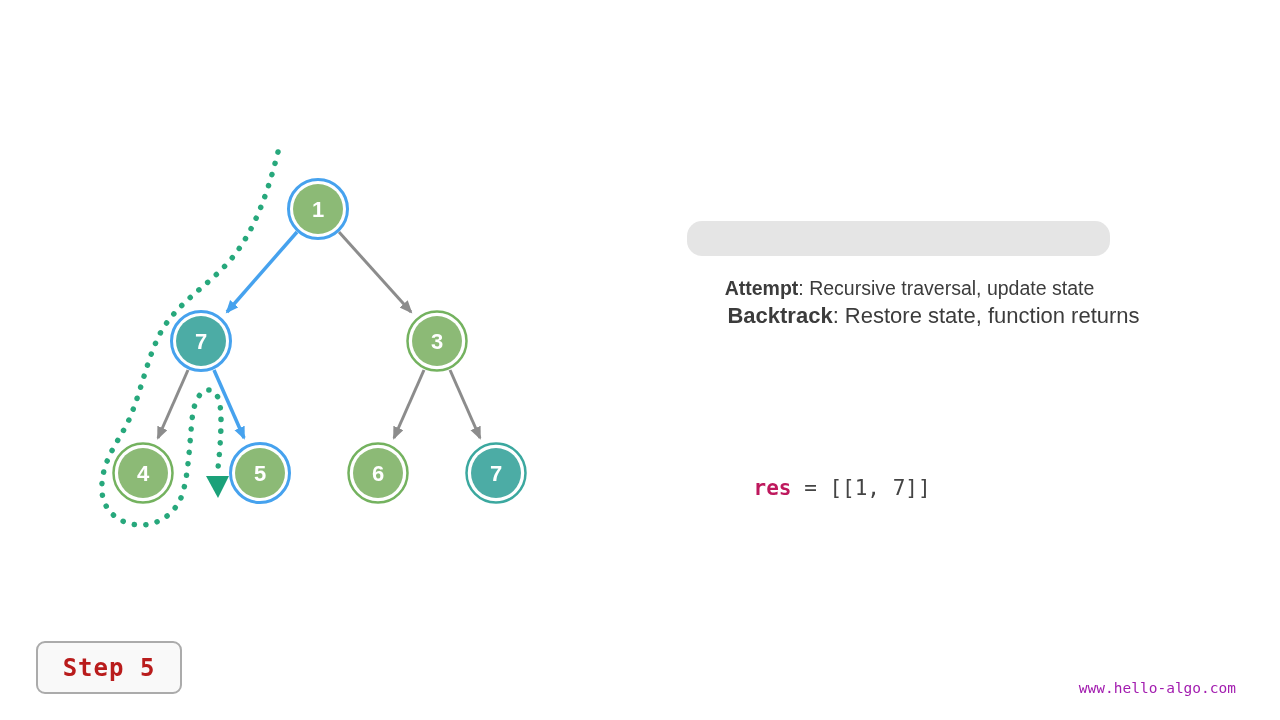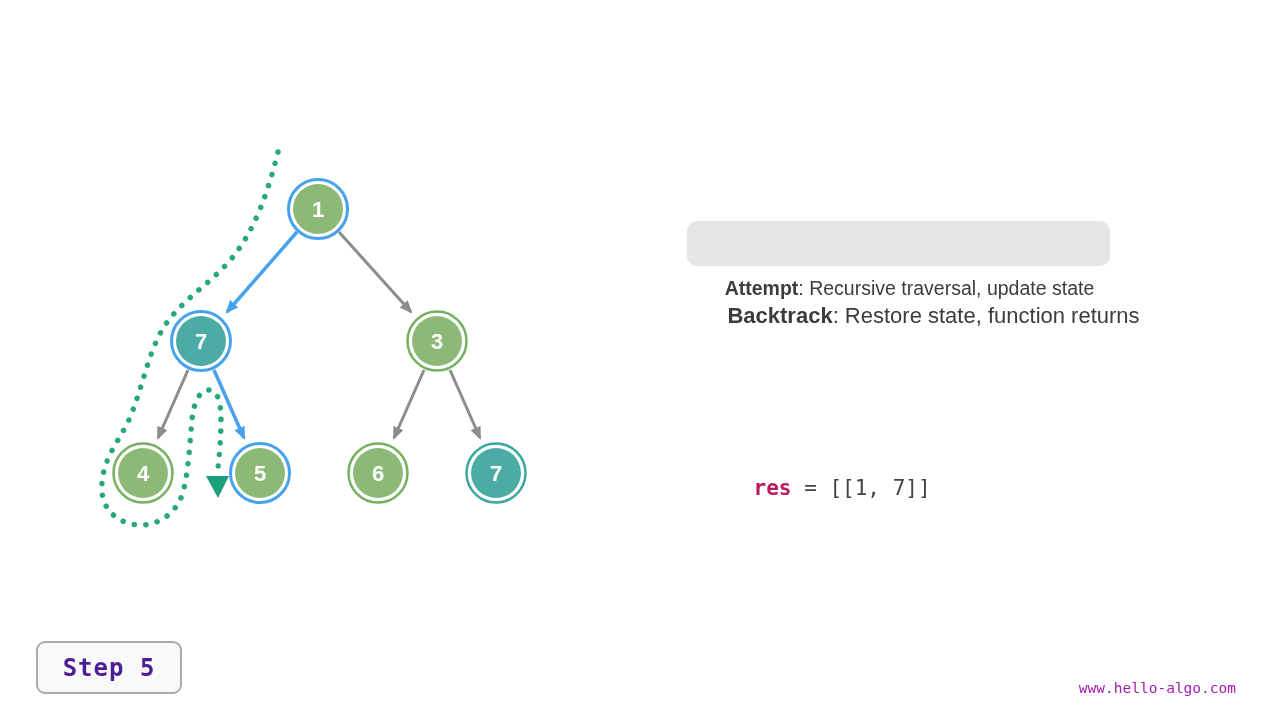--- a/index.html
+++ b/index.html
@@ -17,25 +17,25 @@
     font-family: "Liberation Sans", sans-serif;
     font-size: 22px;
     font-weight: bold;
     fill: #ffffff;
   }
 
   
   .attempt-badge {
     position: absolute;
     left: 687px; top: 221px;
-    height: 45px;
+    height: 35px;
     line-height: 45px;
     padding: 0 16px;
     background: #e5e5e5;
-    border-radius: 10px;
+    border-radius: 15px;
     font-size: 19.5px;
     white-space: pre;
   }
   .text-line {
     position: absolute;
     font-size: 22px;
     white-space: pre;
   }
   .bold-label { font-weight: bold; }
   .backtrack-line { left: 703px; top: 283px; line-height: 22px; }
@@ -61,21 +61,21 @@
     width: 146px; height: 53px;
     background: #f9f9f9;
     border: 2px solid #ababab;
     border-radius: 9px;
     display: flex;
     align-items: center;
     justify-content: center;
     font-family: "DejaVu Sans Mono", monospace;
     font-size: 24px;
     font-weight: bold;
-    color: #4c1d95;
+    color: #b91c1c;
     letter-spacing: 1px;
     white-space: pre;
   }
 
   
   .watermark {
     position: absolute;
     right: 44px; bottom: 24px;
     font-family: "DejaVu Sans Mono", monospace;
     font-size: 14.5px;

